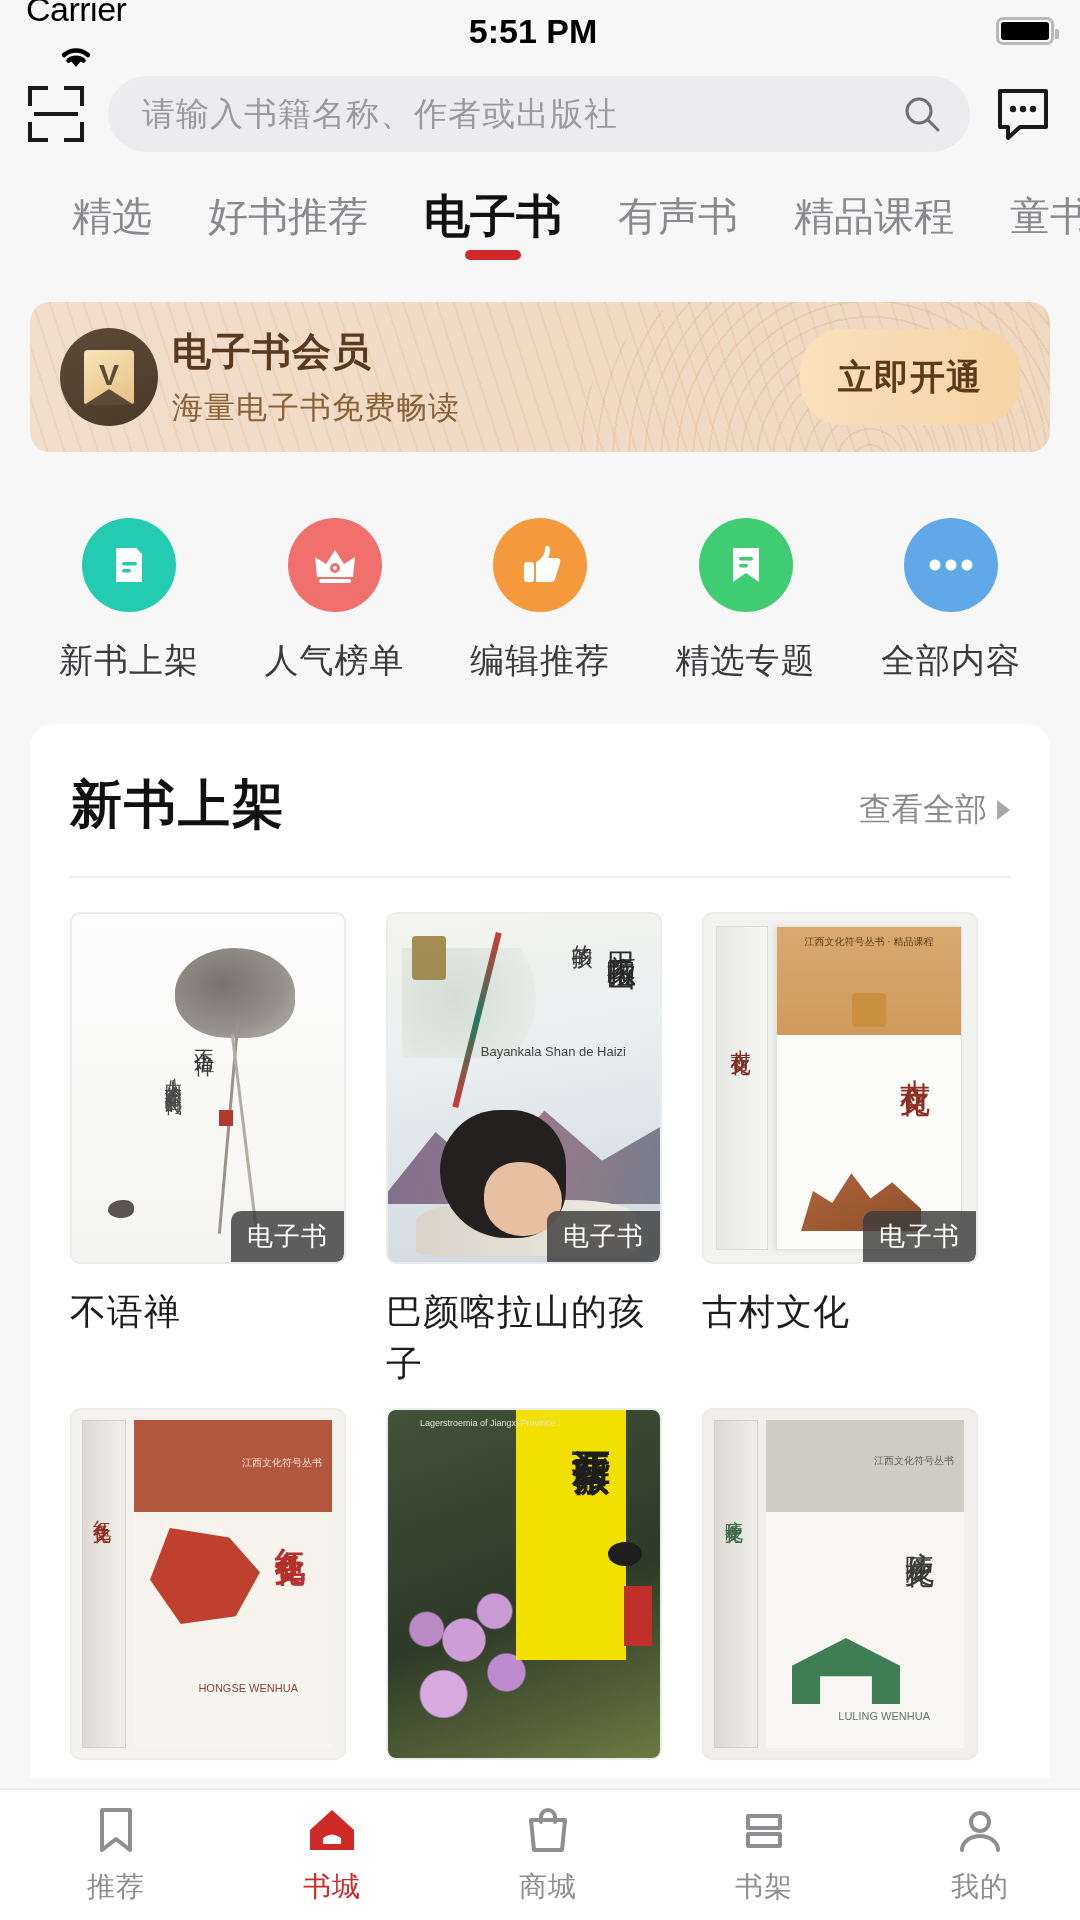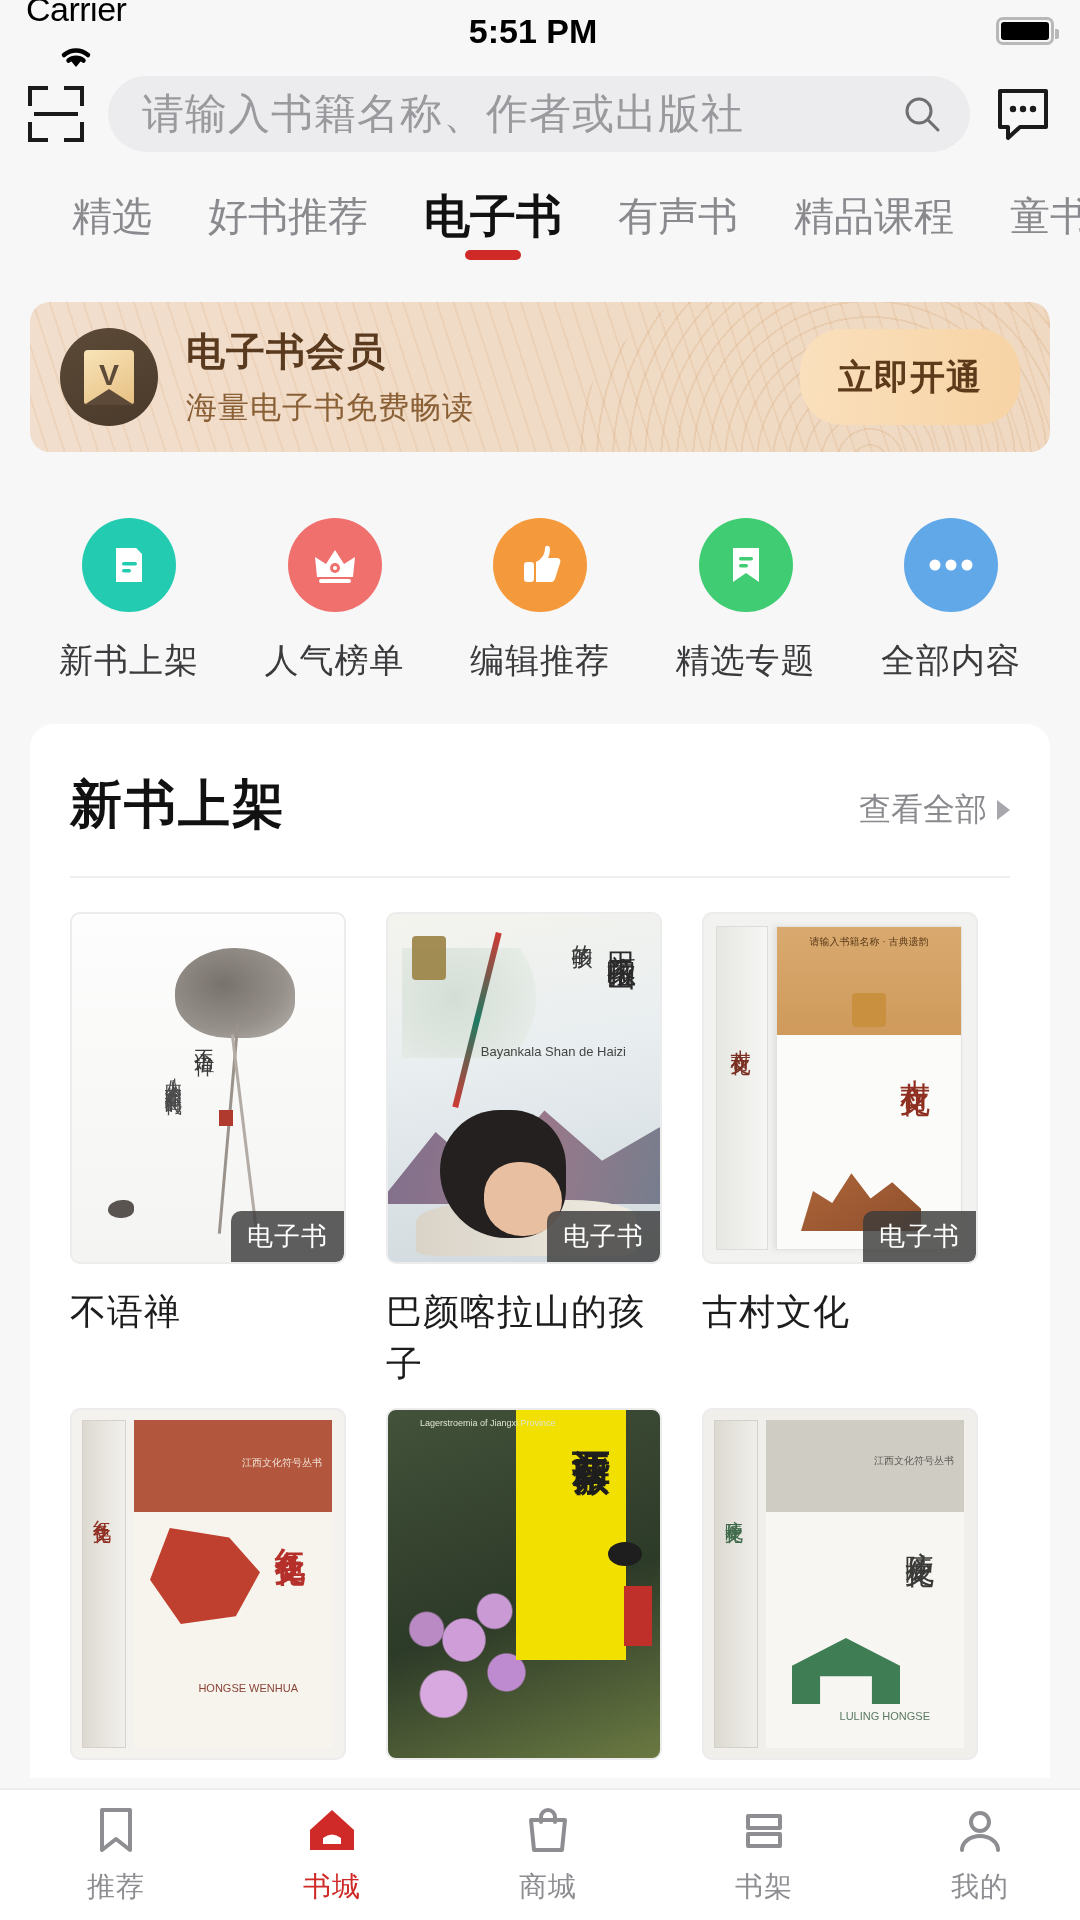--- a/index.html
+++ b/index.html
@@ -44,21 +44,21 @@
   .scan-icon .tr { top:0; right:0; border-left:0; border-bottom:0; }
   .scan-icon .bl { bottom:0; left:0; border-right:0; border-top:0; }
   .scan-icon .br { bottom:0; right:0; border-left:0; border-top:0; }
   .scan-icon .bar { left:6px; right:6px; top:26px; width:auto; height:0;
                     border:0; border-top:4px solid #1a1a1a; }
 
   .search-box {
     flex:1; height:76px; background:#ececee; border-radius:38px;
     display:flex; align-items:center; padding:0 28px 0 34px;
   }
-  .search-placeholder { flex:1; font-size:42px; color:#9a9a9e; letter-spacing:1px; }
+  .search-placeholder { flex:1; font-size:33px; color:#9a9a9e; letter-spacing:1px; }
   .search-mag { width:40px; height:40px; flex:0 0 auto; }
 
   .chat-icon { width:58px; height:58px; flex:0 0 auto; }
 
   
   .tabs {
     display:flex; align-items:flex-start; gap:0;
     padding:22px 0 0 44px; background:#f7f7f8; height:96px;
     white-space:nowrap; overflow:hidden;
   }
@@ -103,21 +103,21 @@
   .vip-book::after {
     content:''; position:absolute; left:50%; transform:translateX(-50%);
     bottom:-1px; width:0; height:0;
     border-left:25px solid transparent; border-right:25px solid transparent;
     border-bottom:16px solid #5d4a38;
   }
   .vip-v {
     position:absolute; top:10px; left:50%; transform:translateX(-50%);
     font-size:30px; font-weight:700; color:#5d4a38; line-height:30px; z-index:3;
   }
-  .banner-texts { margin-left:28px; z-index:2; }
+  .banner-texts { margin-left:14px; z-index:2; }
   .banner-title { font-size:39px; font-weight:700; color:#5a3a1e; letter-spacing:1px; }
   .banner-sub { font-size:31px; color:#8a6036; margin-top:8px; letter-spacing:1px; }
   .banner-btn {
     margin-left:auto; z-index:2;
     width:220px; height:96px; border-radius:42px;
     background:linear-gradient(95deg,#fae0bd,#f7d3a4);
     display:flex; align-items:center; justify-content:center;
   }
   .banner-btn span { font-size:35px; font-weight:700; color:#5c3a1a; letter-spacing:1px; }
 
@@ -467,21 +467,21 @@
       </div>
       <div class="book-title">巴颜喀拉山的孩子</div>
     </div>
 
     <div class="book">
       <div class="book-cover cv3">
         <div class="spine"></div>
         <div class="spinetxt">古村文化</div>
         <div class="front">
           <div class="band"></div>
-          <div class="bandtxt">请输入书籍名称 · 古典遗韵</div>
+          <div class="bandtxt">江西文化符号丛书 · 精品课程</div>
           <div class="emblem"></div>
           <div class="title3">古村文化</div>
           <div class="photo"></div>
         </div>
         <span class="cover-tag">电子书</span>
       </div>
       <div class="book-title">古村文化</div>
     </div>
 
     <div class="book">
@@ -511,21 +511,21 @@
 
     <div class="book">
       <div class="book-cover cv6">
         <div class="spine"></div>
         <div class="spinetxt">庐陵文化</div>
         <div class="front">
           <div class="top6"></div>
           <div class="top6txt">江西文化符号丛书</div>
           <div class="title6">庐陵文化</div>
           <div class="gate"></div>
-          <div class="en6">LULING HONGSE</div>
+          <div class="en6">LULING WENHUA</div>
         </div>
       </div>
     </div>
 
   </div>
 </div>
 
 <div class="tabbar">
 
   <div class="tb-item">

